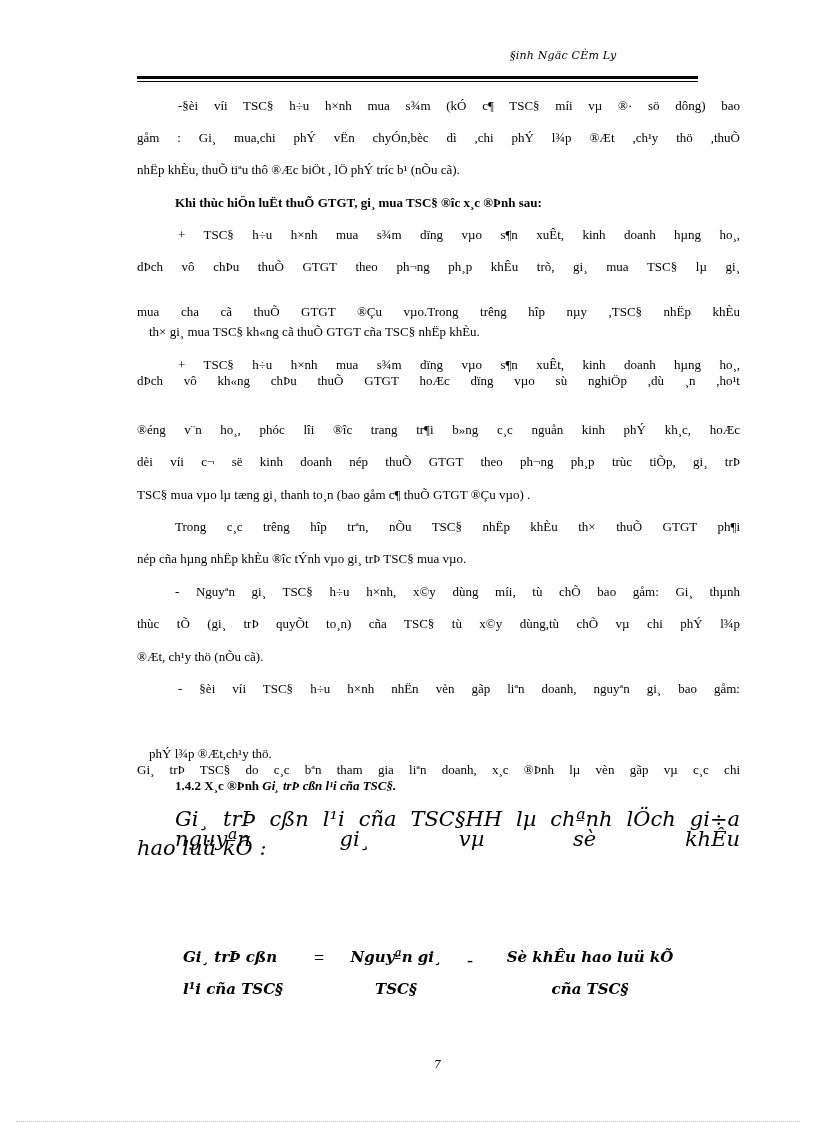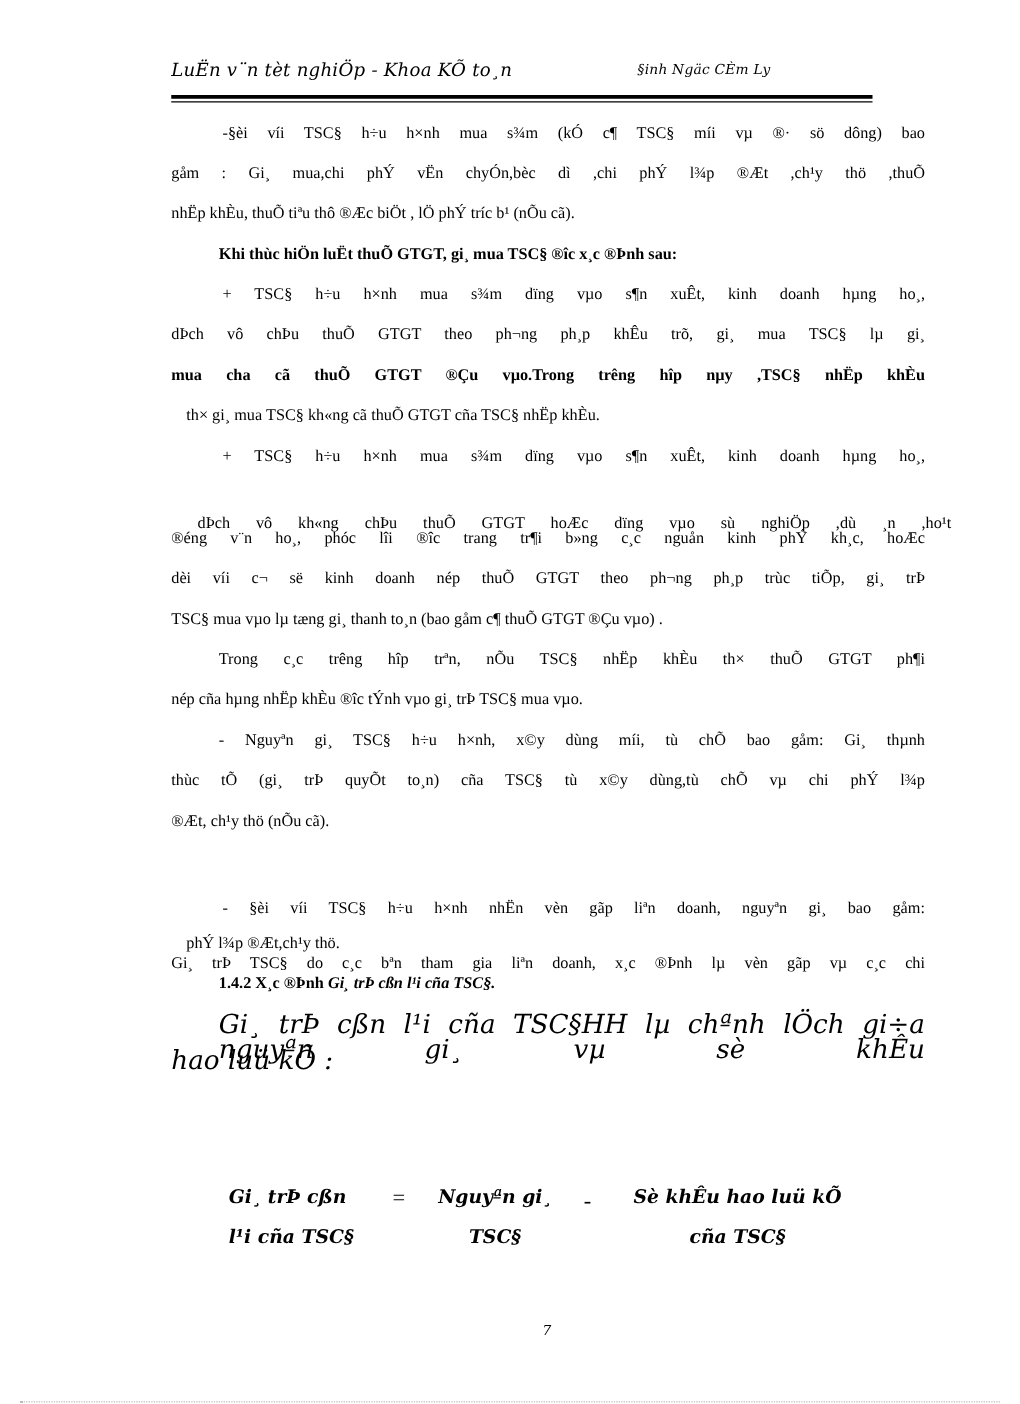--- a/index.html
+++ b/index.html
@@ -104,50 +104,49 @@
       left: 16px;
       top: 1121px;
       width: 492px;
       border-top: 1px dotted #bbbbbb;
     }
   </style>
 </head>
 <body>
 
 <div class="header">
-  <span class="header-left">LuËn v¨n tèt nghiÖp - Khoa KÕ to¸n</span>
   <span class="header-right">§inh Ngäc CÈm Ly</span>
 </div>
 <div class="header-rule"></div>
 <div class="header-rule-thin"></div>
 
 <div class="line justify indent2" style="top:96px;">-§èi víi TSC§ h÷u h×nh mua s¾m (kÓ c¶ TSC§ míi vµ ®· sö dông) bao</div>
 <div class="line justify" style="top:128px;">gåm : Gi¸ mua,chi phÝ vËn chyÓn,bèc dì ,chi phÝ l¾p ®Æt ,ch¹y thö ,thuÕ</div>
 <div class="line" style="top:160px;">nhËp khÈu, thuÕ tiªu thô ®Æc biÖt , lÖ phÝ tr­íc  b¹ (nÕu cã).</div>
 
 <div class="line indent1" style="top:193px;font-weight:bold;">Khi thùc hiÖn luËt thuÕ GTGT, gi¸ mua TSC§ ®­îc  x¸c ®Þnh sau:</div>
 <div class="line justify indent2" style="top:225px;">+ TSC§ h÷u h×nh mua s¾m dïng vµo s¶n xuÊt, kinh doanh hµng ho¸,</div>
 <div class="line justify" style="top:257px;">dÞch vô chÞu thuÕ GTGT theo ph­¬ng  ph¸p khÊu trõ, gi¸ mua TSC§ lµ gi¸</div>
-<div class="line justify" style="top:290px;font-weight:bold;">mua cha  cã thuÕ GTGT ®Çu vµo.Trong tr­êng  hîp nµy ,TSC§ nhËp khÈu</div>
+<div class="line justify" style="top:302px;">mua cha  cã thuÕ GTGT ®Çu vµo.Trong tr­êng  hîp nµy ,TSC§ nhËp khÈu</div>
 <div class="line" style="top:322px;margin-left:12px;">th× gi¸ mua TSC§ kh«ng cã thuÕ GTGT cña TSC§ nhËp khÈu.</div>
 
 <div class="line justify indent2" style="top:355px;">+ TSC§ h÷u h×nh mua s¾m dïng vµo s¶n xuÊt, kinh doanh hµng ho¸,</div>
-<div class="line justify" style="top:408px;margin-left:21px;">dÞch vô kh«ng  chÞu thuÕ GTGT hoÆc dïng vµo sù nghiÖp ,dù ¸n ,ho¹t</div>
+<div class="line justify" style="top:371px;">dÞch vô kh«ng  chÞu thuÕ GTGT hoÆc dïng vµo sù nghiÖp ,dù ¸n ,ho¹t</div>
 <div class="line justify" style="top:420px;">®éng v¨n ho¸, phóc lîi ®­îc  trang tr¶i b»ng c¸c nguån kinh phÝ kh¸c, hoÆc</div>
 <div class="line justify" style="top:452px;">dèi víi c¬ së kinh doanh nép thuÕ GTGT theo ph­¬ng  ph¸p trùc tiÕp, gi¸ trÞ</div>
 <div class="line" style="top:485px;">TSC§ mua vµo lµ tæng gi¸ thanh to¸n (bao gåm c¶ thuÕ GTGT ®Çu vµo) .</div>
 
 <div class="line justify indent1" style="top:517px;">Trong c¸c tr­êng  hîp trªn, nÕu TSC§ nhËp khÈu th× thuÕ GTGT ph¶i</div>
 <div class="line" style="top:549px;">nép  cña hµng nhËp khÈu ®­îc  tÝnh vµo gi¸ trÞ TSC§ mua vµo.</div>
 
 <div class="line justify indent1" style="top:582px;">- Nguyªn gi¸ TSC§ h÷u h×nh, x©y dùng míi, tù chÕ bao gåm: Gi¸ thµnh</div>
 <div class="line justify" style="top:614px;">thùc tÕ (gi¸ trÞ quyÕt to¸n)  cña TSC§ tù x©y dùng,tù chÕ vµ chi phÝ l¾p</div>
 <div class="line" style="top:647px;">®Æt, ch¹y thö (nÕu cã).</div>
 
-<div class="line justify indent2" style="top:716px;">- §èi víi TSC§ h÷u h×nh nhËn vèn gãp liªn  doanh, nguyªn gi¸ bao gåm:</div>
+<div class="line justify indent2" style="top:679px;">- §èi víi TSC§ h÷u h×nh nhËn vèn gãp liªn  doanh, nguyªn gi¸ bao gåm:</div>
 <div class="line justify" style="top:712px;margin-top:48px;">Gi¸ trÞ TSC§ do c¸c bªn tham gia liªn  doanh, x¸c ®Þnh lµ vèn gãp vµ c¸c chi</div>
 <div class="line" style="top:744px;margin-left:12px;">phÝ l¾p ®Æt,ch¹y thö.</div>
 
 <div class="line bold" style="top:776px; padding-left:38px; width:565px;">
   <span>1.4.2 X¸c ®Þnh </span><span style="font-style:italic;">Gi¸ trÞ cßn l¹i cña TSC§.</span>
 </div>
 
 <div class="line ital justify indent1" style="top:809px;">Gi¸ trÞ cßn l¹i cña TSC§HH lµ chªnh lÖch gi÷a nguyªn gi¸ vµ sè khÊu</div>
 <div class="line ital" style="top:838px;">hao luü kÕ :</div>
 

